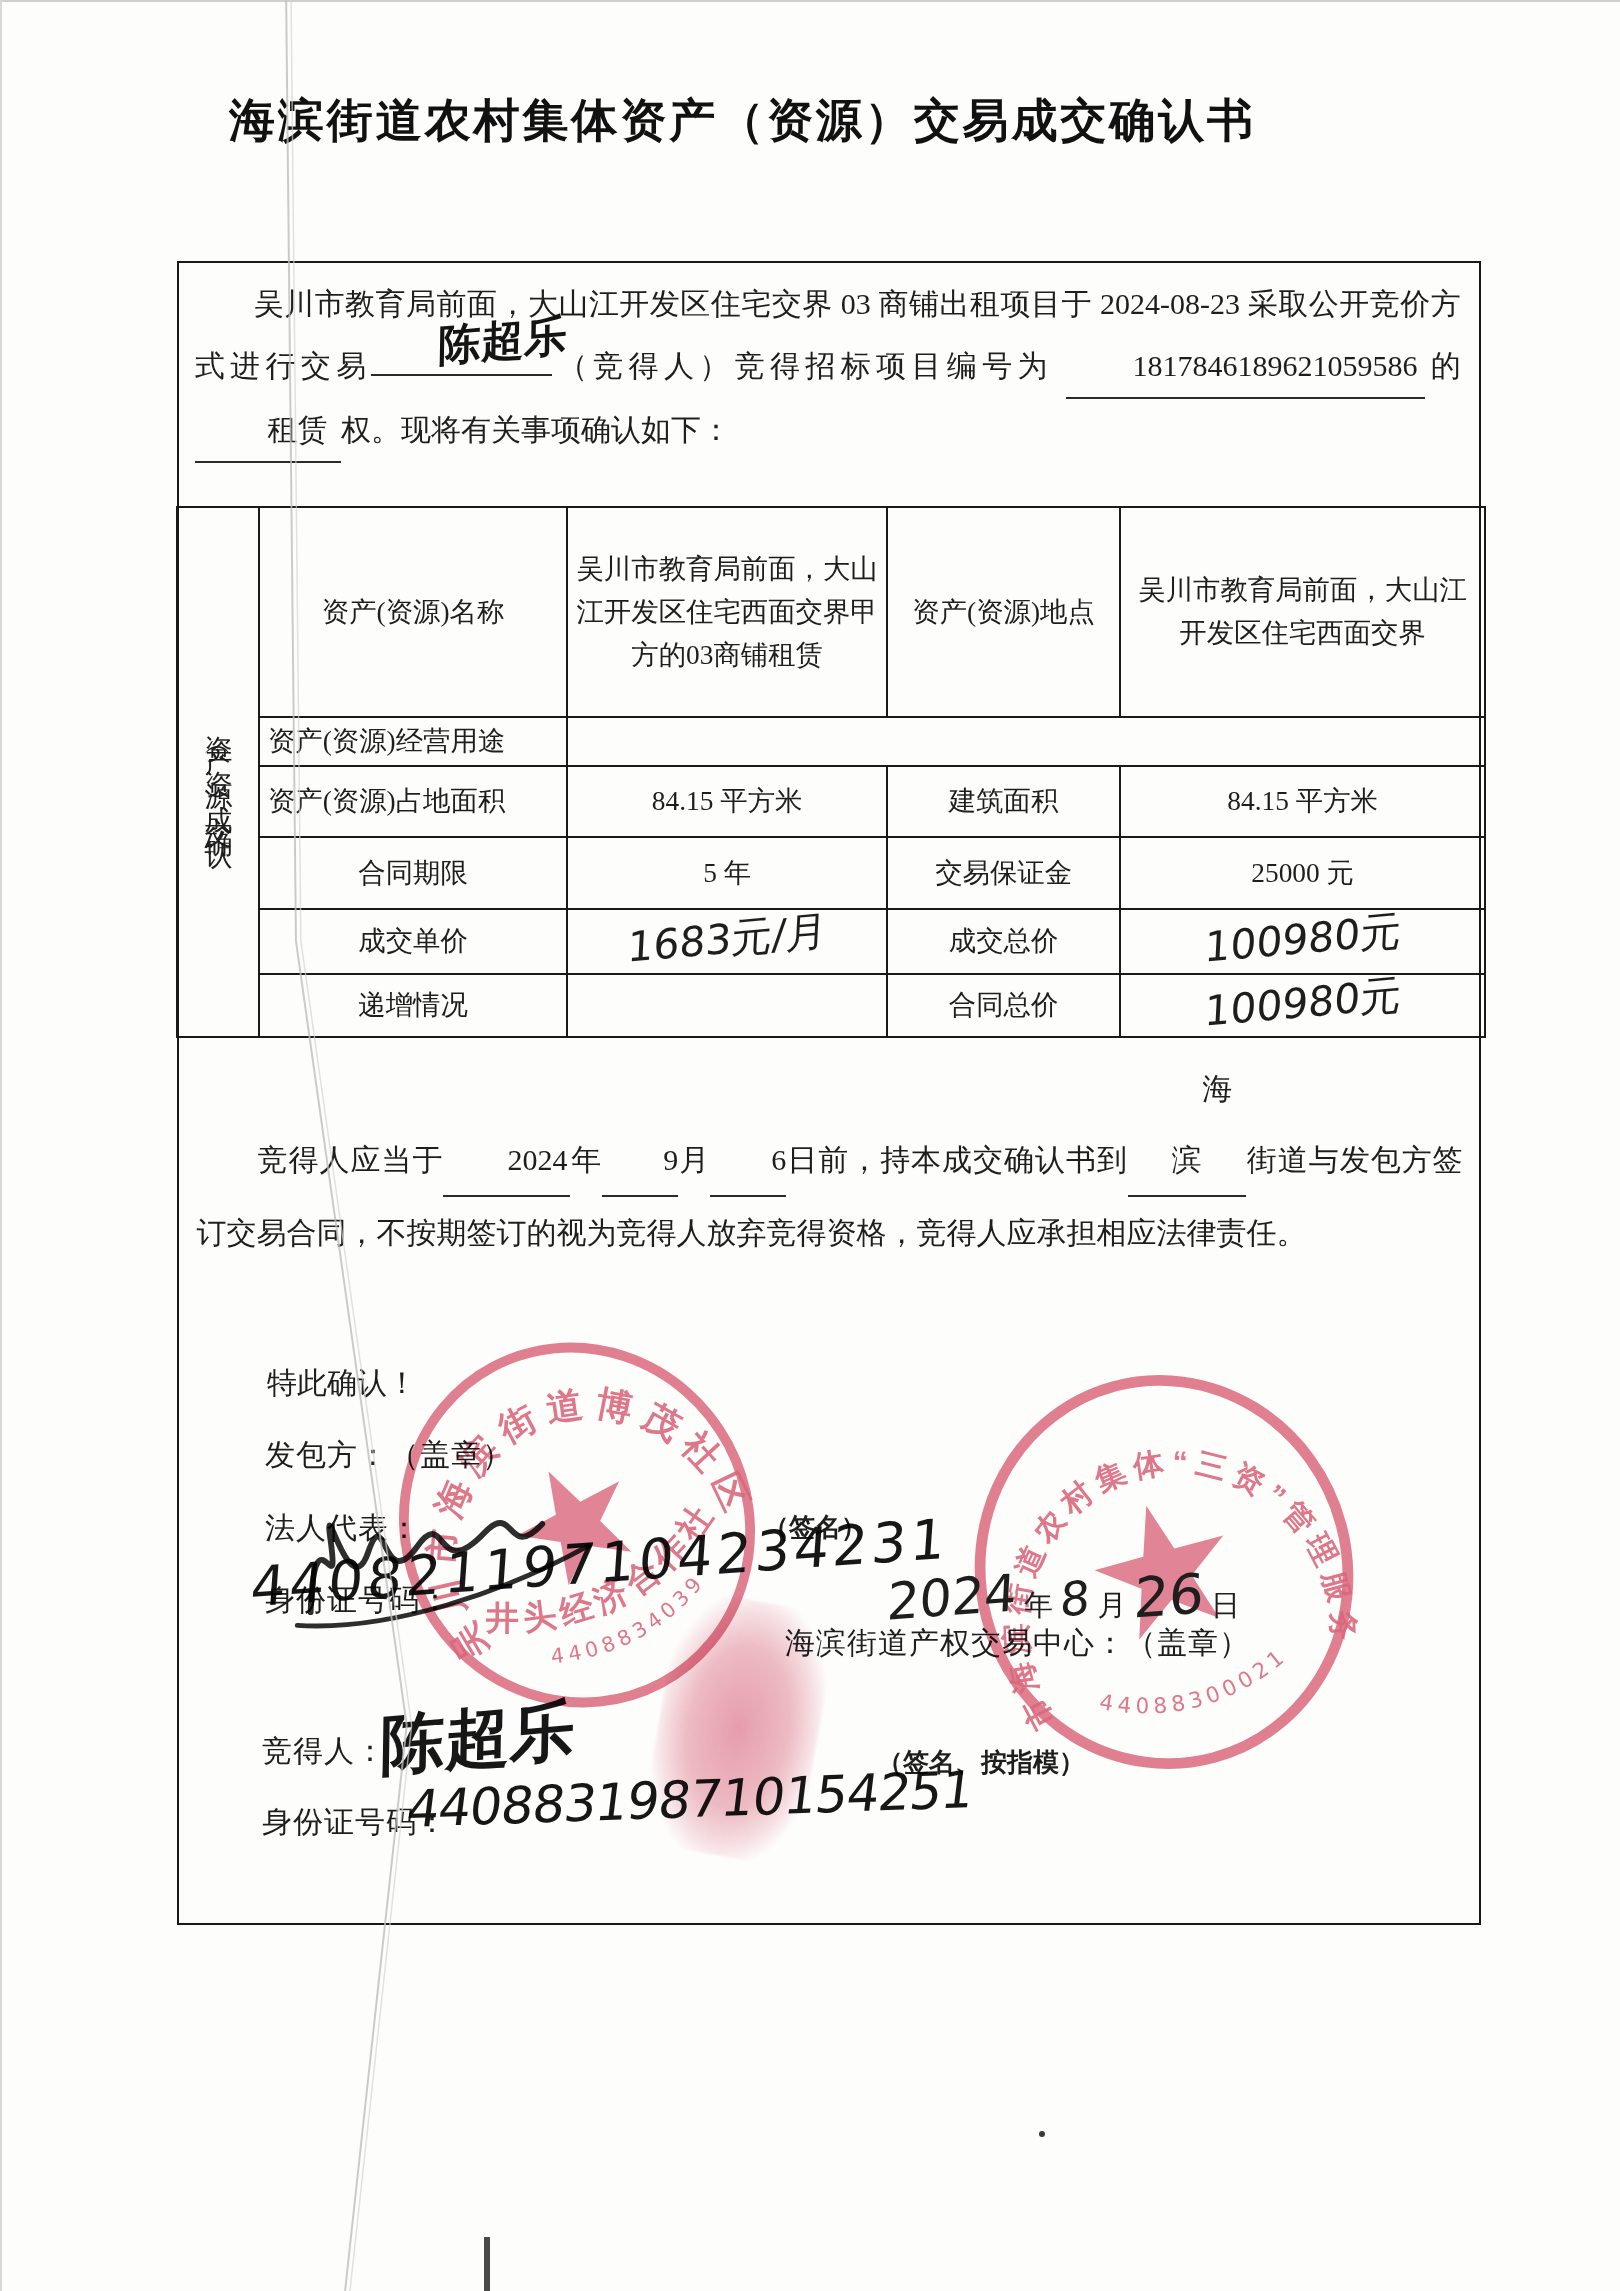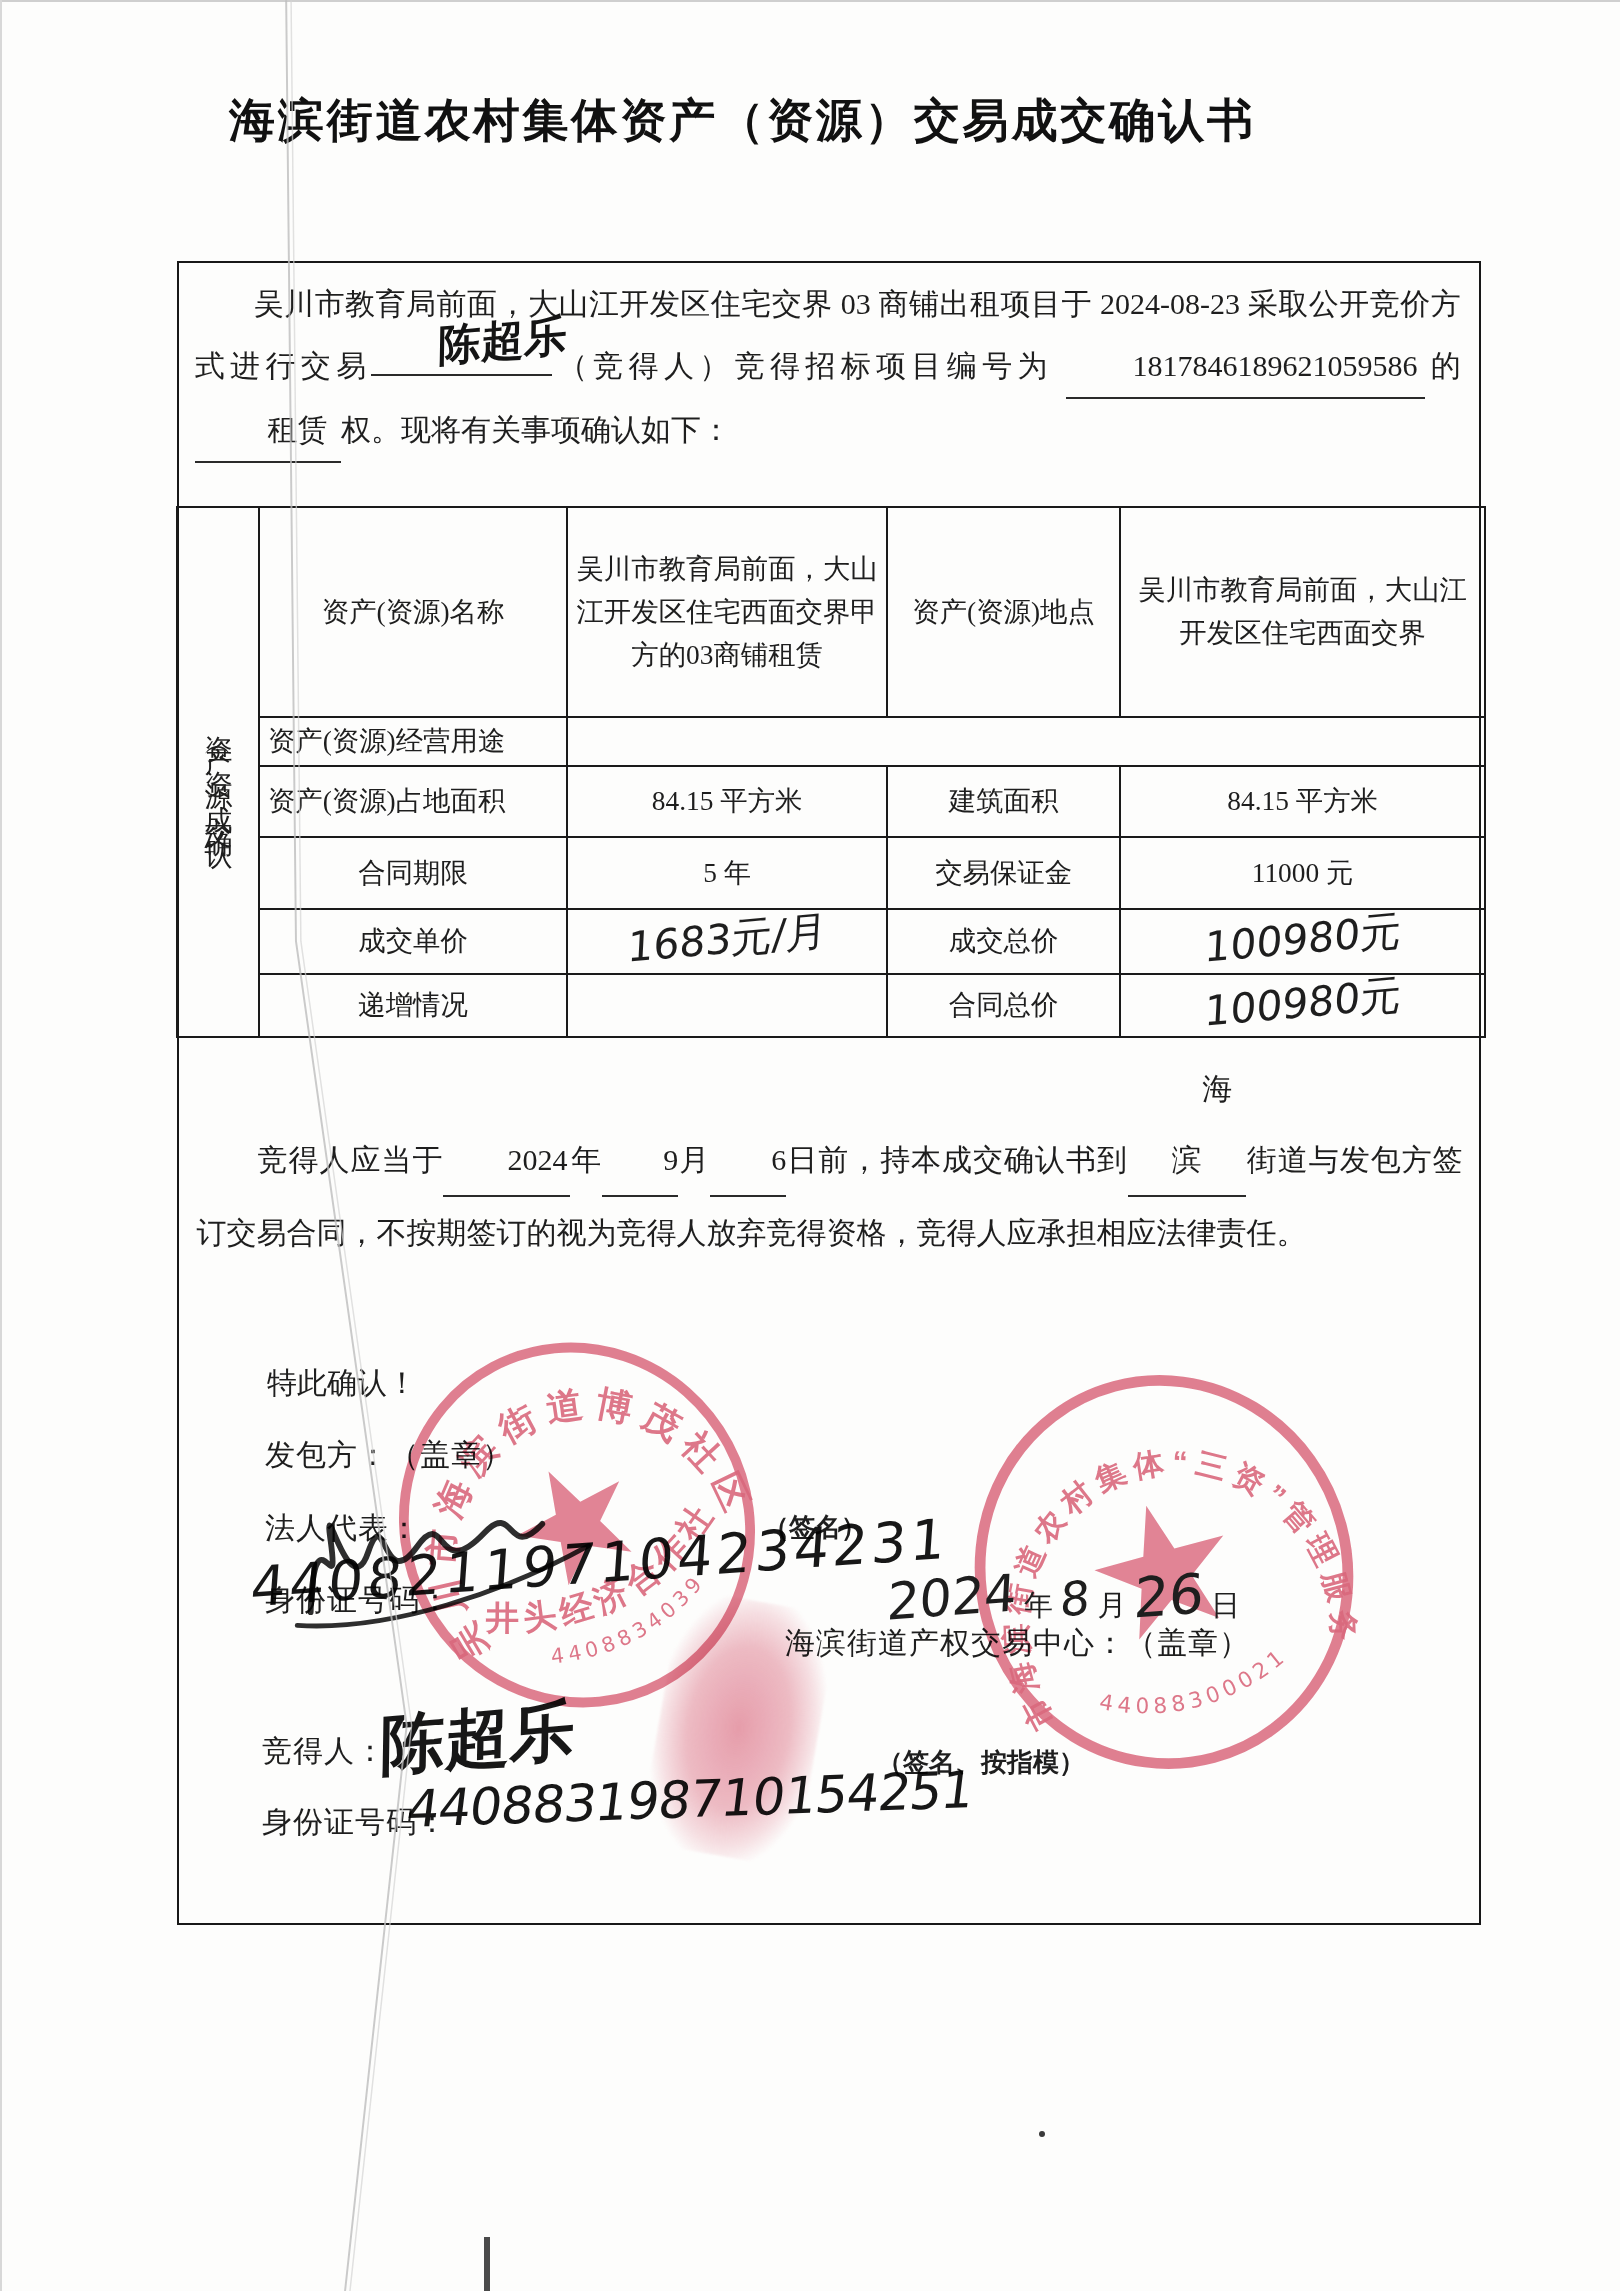--- a/index.html
+++ b/index.html
@@ -108,21 +108,21 @@
       <tr style="height:71px">
         <td class="left-label">资产(资源)占地面积</td>
         <td>84.15 平方米</td>
         <td>建筑面积</td>
         <td>84.15 平方米</td>
       </tr>
       <tr style="height:72px">
         <td>合同期限</td>
         <td>5 年</td>
         <td>交易保证金</td>
-        <td>11000 元</td>
+        <td>25000 元</td>
       </tr>
       <tr style="height:65px">
         <td>成交单价</td>
         <td><span class="hand-cell">1683元/月</span></td>
         <td>成交总价</td>
         <td><span class="hand-cell">100980元</span></td>
       </tr>
       <tr style="height:63px">
         <td>递增情况</td>
         <td></td>

